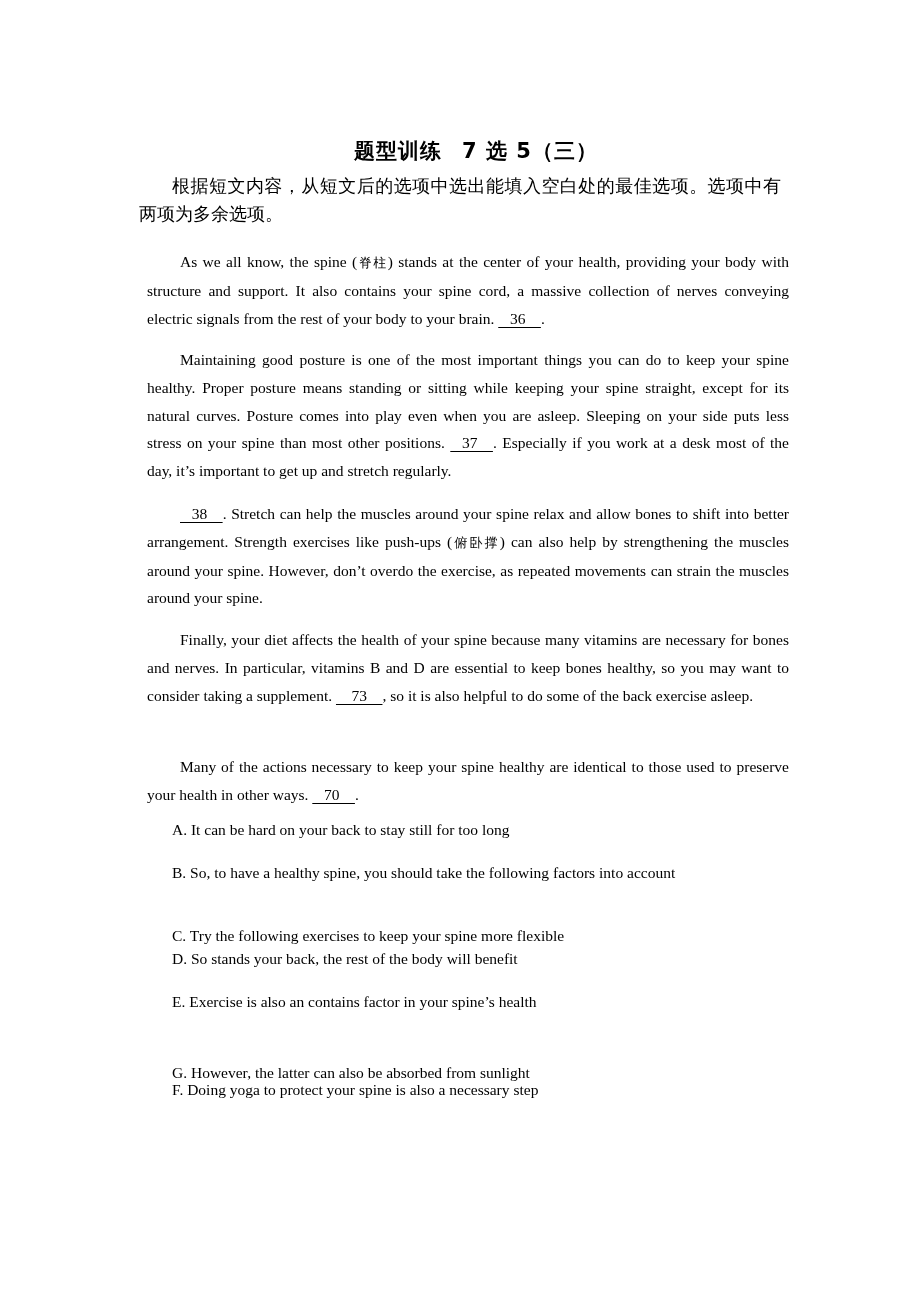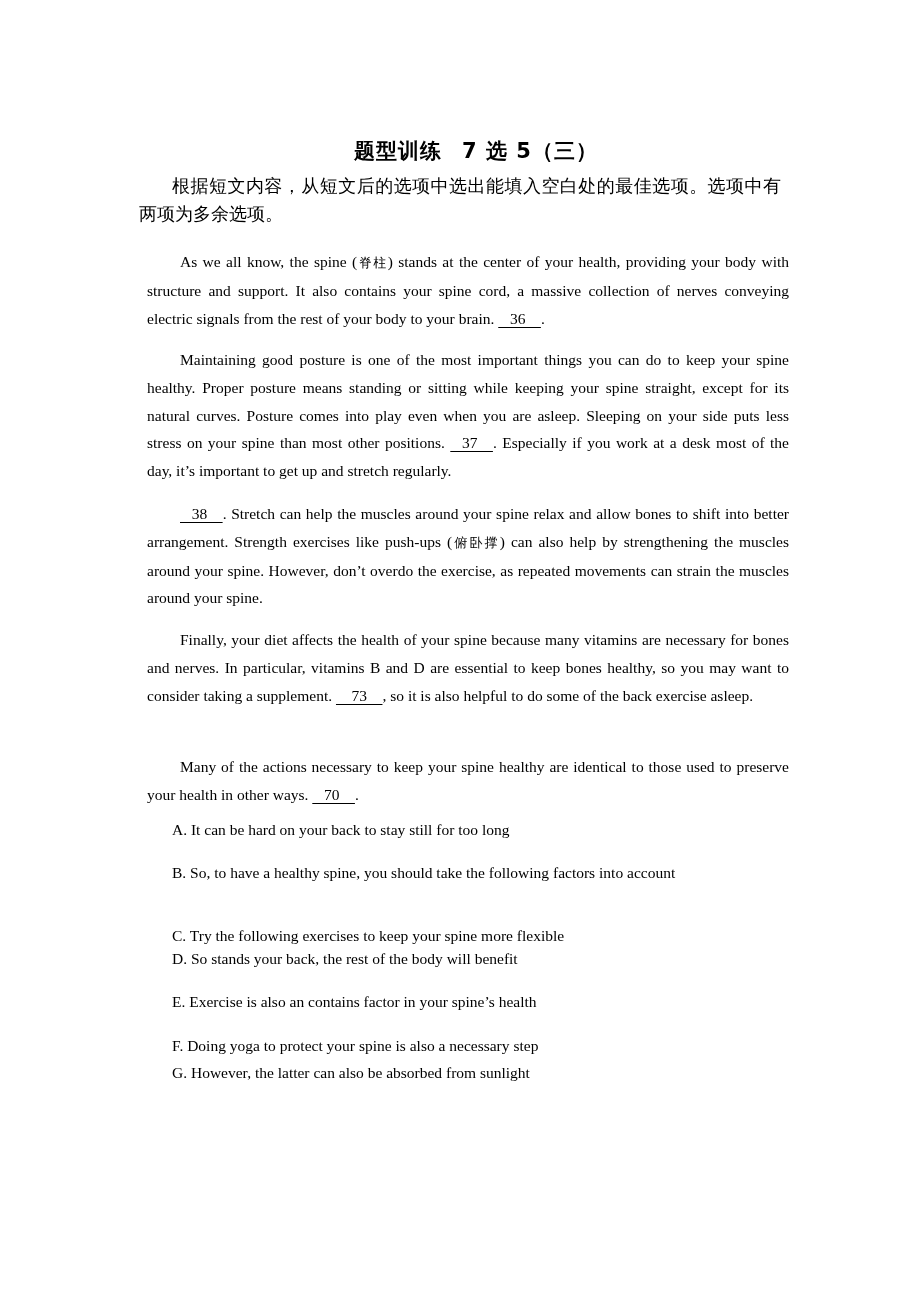--- a/index.html
+++ b/index.html
@@ -93,17 +93,17 @@
   <p class="para" style="top:618px;"><span>Finally, your diet affects the health of your spine because many vitamins are necessary for bones and nerves. In particular, vitamins B and D are essential to keep bones healthy, so you may want to consider taking a supplement. </span><span class="blank">    73    </span><span>, so it is also helpful to do some of the back exercise asleep.</span></p>
 
   <p class="para" style="top:745px;"><span>Many of the actions necessary to keep your spine healthy are identical to those used to preserve your health in other ways. </span><span class="blank">   70    </span><span>.</span></p>
 
   <div>
     <p class="option" style="top:816px;">A. It can be hard on your back to stay still for too long</p>
     <p class="option" style="top:859px;">B. So, to have a healthy spine, you should take the following factors into account</p>
     <p class="option" style="top:902px;margin-top:20px;">C. Try the following exercises to keep your spine more flexible</p>
     <p class="option" style="top:945px;">D. So stands your back, the rest of the body will benefit</p>
     <p class="option" style="top:988px;">E. Exercise is also an contains factor in your spine’s health</p>
-    <p class="option" style="top:1032px;text-align:right;">F. Doing yoga to protect your spine is also a necessary step</p>
+    <p class="option" style="top:1076px;text-align:right;">F. Doing yoga to protect your spine is also a necessary step</p>
     <p class="option" style="top:1059px;">G. However, the latter can also be absorbed from sunlight</p>
   </div>
 
 </div>
 
 </body></html>

